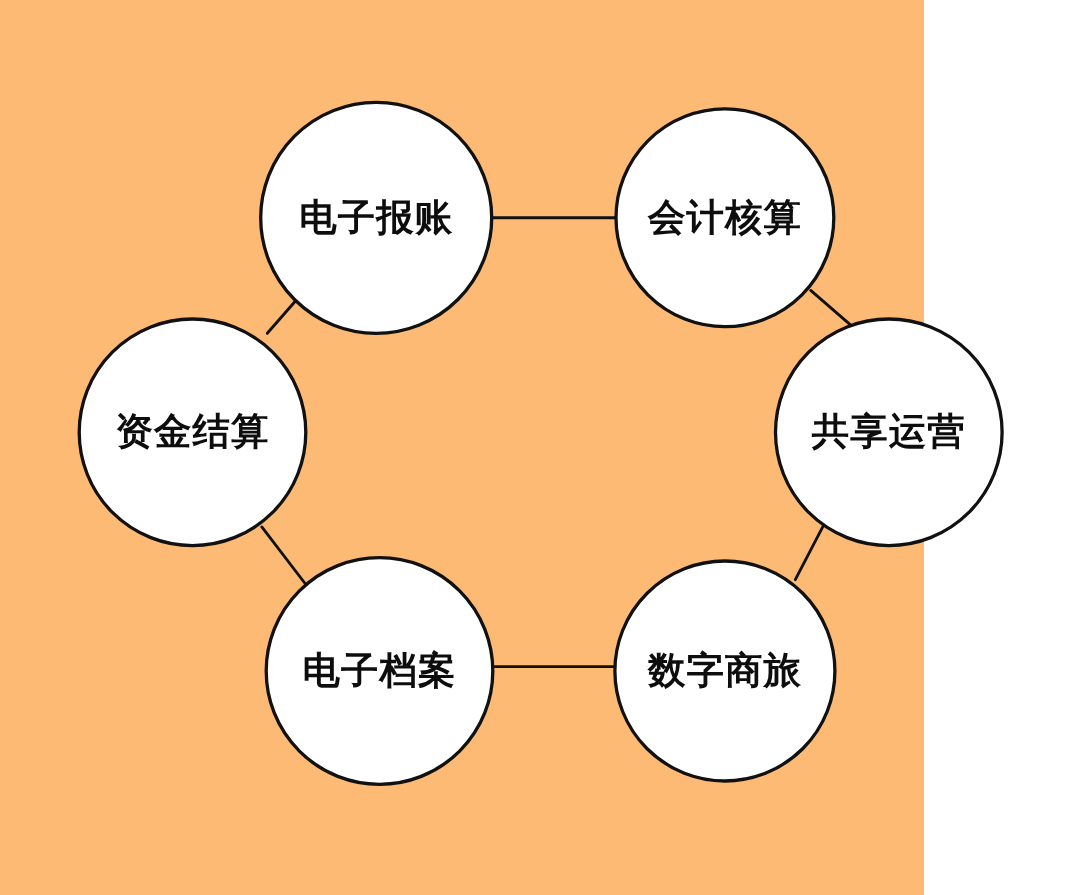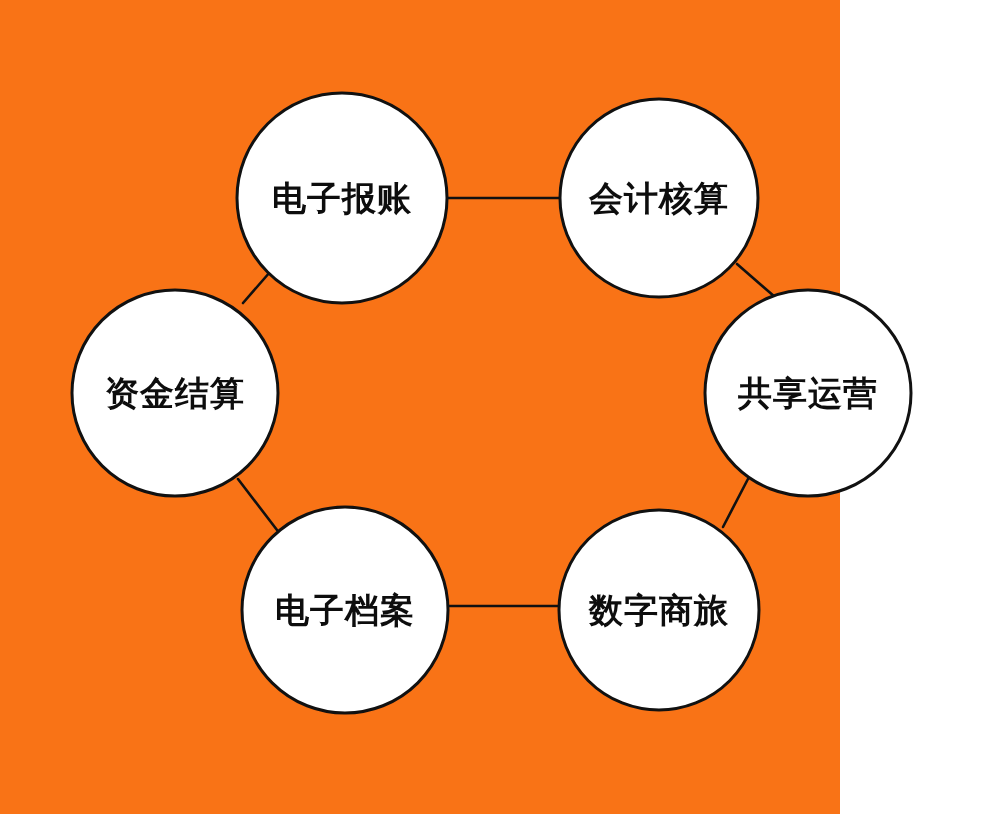--- a/index.html
+++ b/index.html
@@ -11,21 +11,21 @@
   body {
     width: 990px;
     height: 814px;
     font-family: "DejaVu Sans", "Liberation Sans", sans-serif;
     overflow: hidden;
   }
   #diagram-root {
     position: relative;
     width: 840px;
     height: 814px;
-    background: #f97316;
+    background: #fdba74;
   }
   #diagram-svg {
     position: absolute;
     left: 0;
     top: 0;
     width: 990px;
     height: 814px;
     display: block;
   }
   .node-circle {

